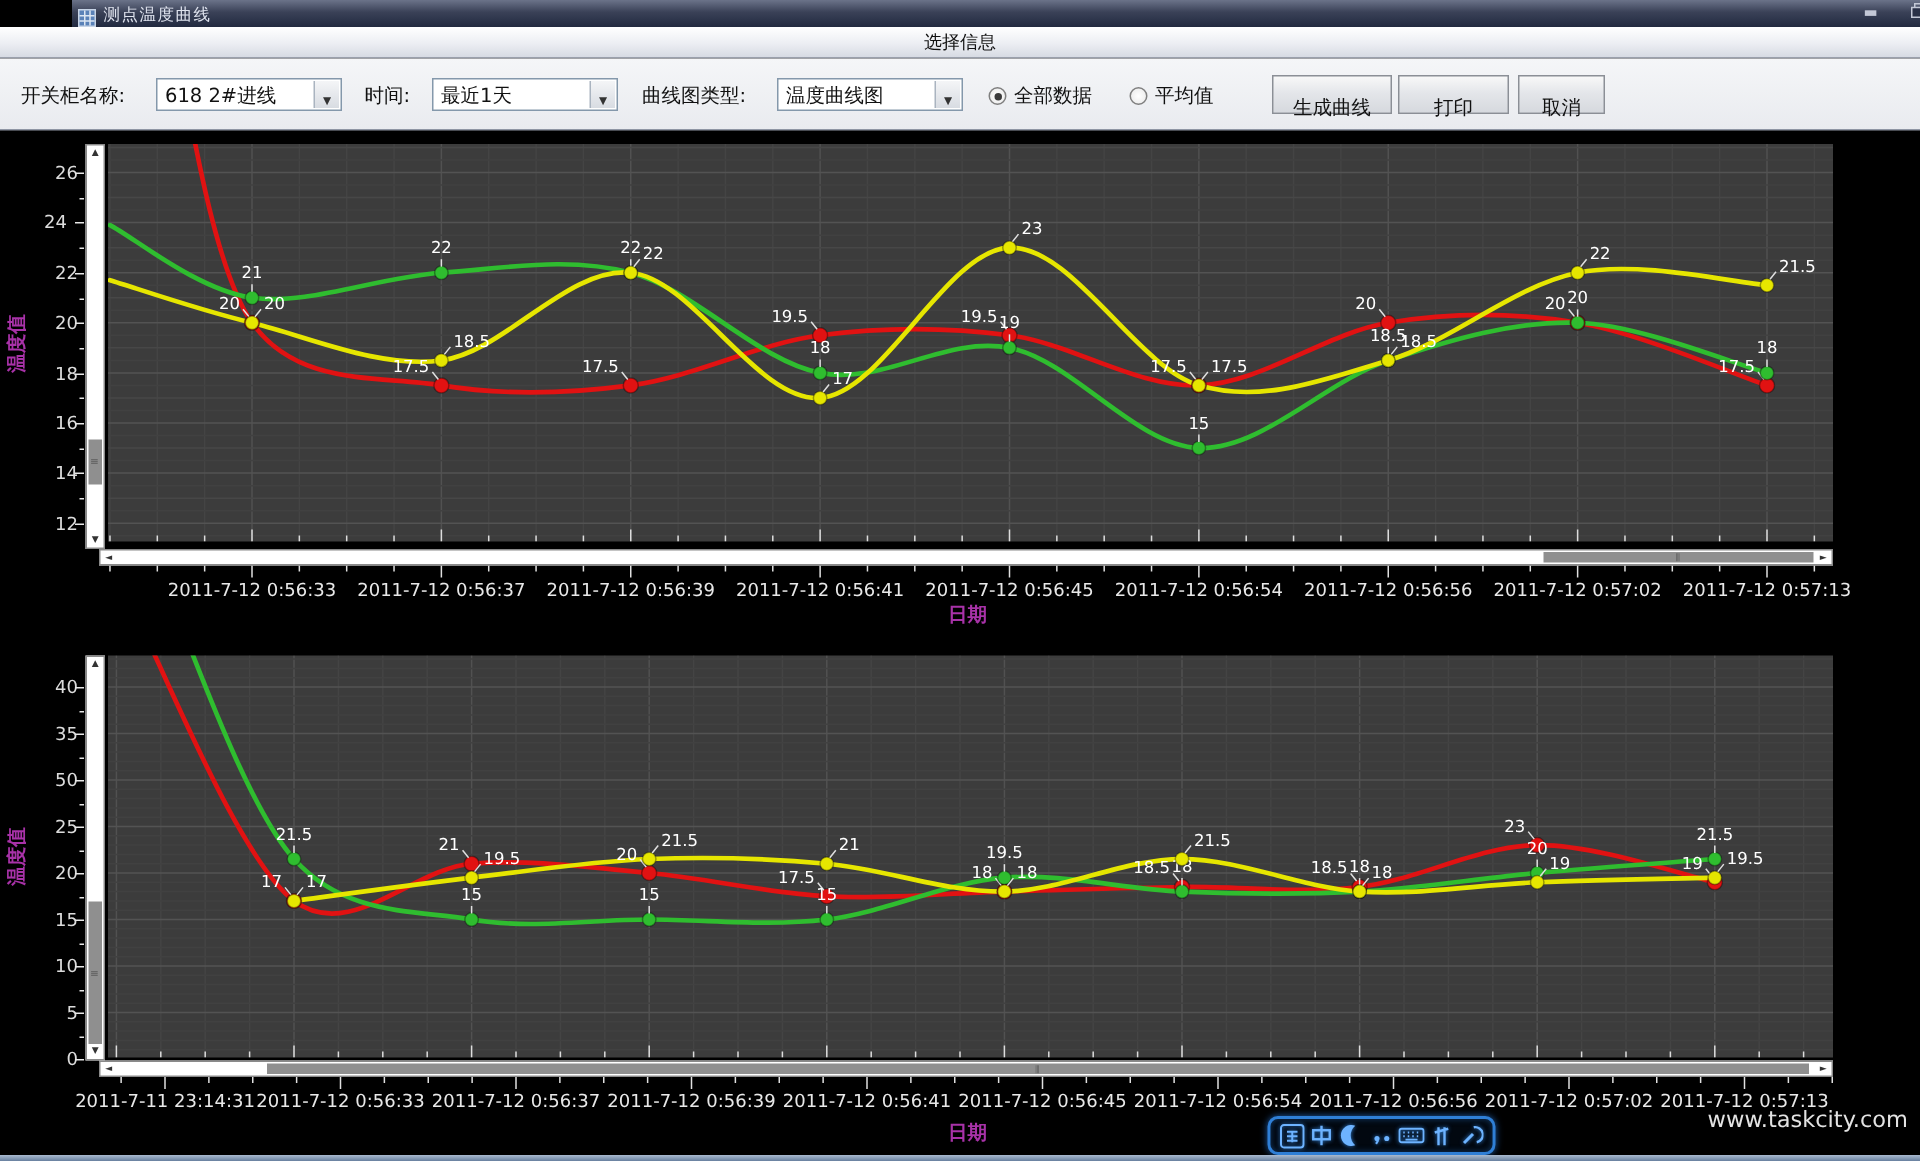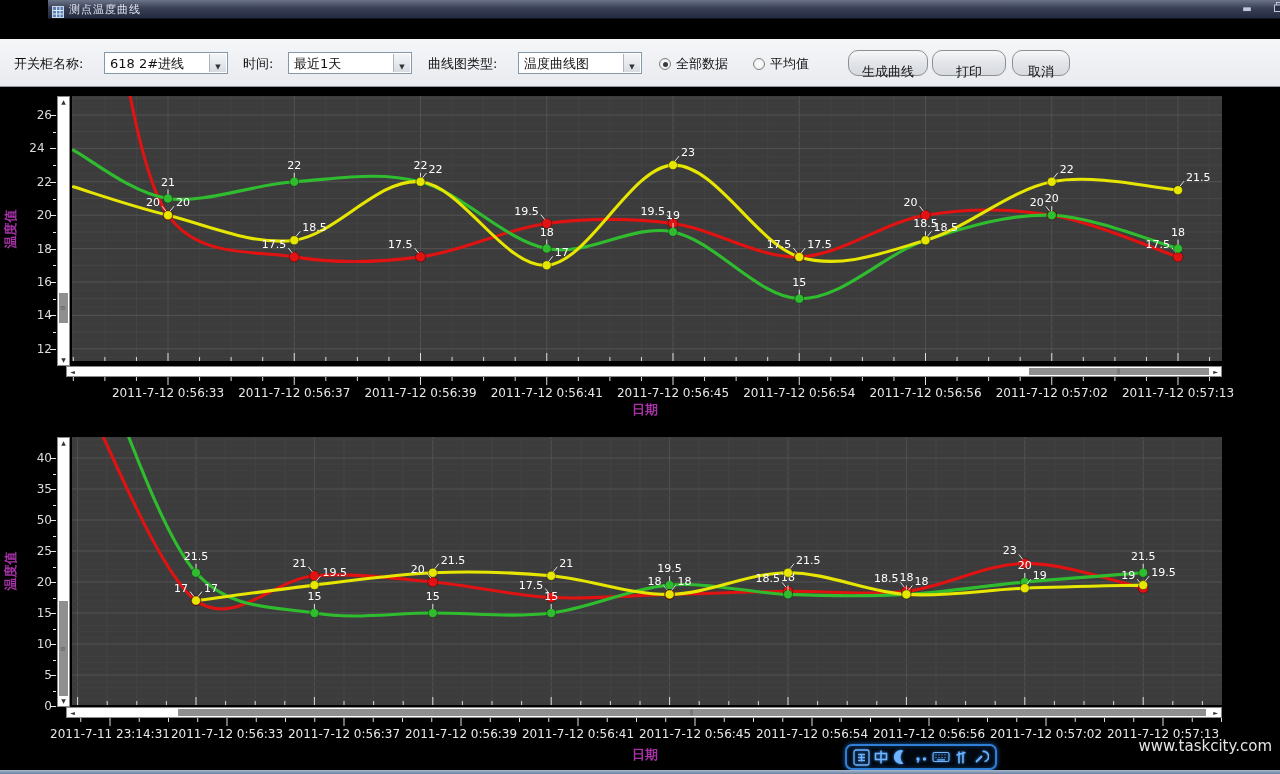--- a/index.html
+++ b/index.html
@@ -25,21 +25,21 @@
   .tlabel{position:absolute;top:16px;font-size:13px;color:#101010;white-space:nowrap;}
   .combo{position:absolute;top:13px;height:20px;background:#fff;border:1px solid #8498ab;}
   .combo .ctext{position:absolute;left:5px;top:2px;font-size:13px;color:#111;white-space:nowrap;}
   .combo .cbtn{position:absolute;right:1px;top:1px;bottom:1px;width:16px;
     background:linear-gradient(#f4f5f7,#d8dce2);border-left:1px solid #aab4c0;text-align:center;}
   .combo .cbtn i{font-style:normal;font-size:7px;color:#333;line-height:18px;}
   .radio{position:absolute;top:16px;display:flex;align-items:center;gap:5px;}
   .rd{width:12px;height:12px;border-radius:50%;border:1px solid #7f7f7f;background:radial-gradient(#fff,#e8e8e8);box-sizing:border-box;}
   .rd.on::after{content:'';display:block;width:5px;height:5px;margin:2.5px;border-radius:50%;background:#3a3a3a;}
   .radio .rtext{font-size:13px;color:#101010;white-space:nowrap;}
-  .tbtn{position:absolute;top:11px;height:25px;border:1px solid #8b8f96;border-radius:10px;
+  .tbtn{position:absolute;top:11px;height:25px;border:1px solid #8b8f96;border-radius:0;
     background:linear-gradient(#f8f8f8,#e4e6ea 45%,#d6d9de);font-size:13px;color:#111;
     font-family:"DejaVu Sans","Liberation Sans",sans-serif;text-align:center;padding:12px;}
   .ytick{position:absolute;width:30px;text-align:right;font-size:12px;color:#dcdcdc;}
   .ymark{position:absolute;background:#e8e8e8;height:1px;}
   .xlab{position:absolute;width:160px;text-align:center;font-size:12px;color:#e8e8e8;white-space:nowrap;}
   .axtitle{position:absolute;font-size:13px;color:#a832a8;font-weight:bold;}
   .ylabv{position:absolute;width:54px;height:16px;text-align:center;transform:rotate(-90deg);}
 
   
   .sb{position:absolute;background:#ffffff;border:1px solid #8a8a8a;box-sizing:border-box;}
@@ -74,20 +74,23 @@
     <span class="winbtns">
       <span class="winbtn">▬</span>
       <span class="winbtn"><svg width="10" height="10">
             <rect x="2.5" y="0.5" width="7" height="6.5" fill="none" stroke="#c3c8d6"></rect>
             <rect x="0.5" y="3" width="7" height="6.5" fill="#2a3147" stroke="#c3c8d6"></rect>
           </svg></span>
       <span class="winbtn">✕</span>
     </span>
   </div>
 
+  <div class="infobar">
+    <span>选择信息</span>
+  </div>
 
   <div class="toolbar">
     <span class="tlabel" style="left:14px">开关柜名称:</span>
     <span class="combo" style="left:104px;width:122px">
       <span class="ctext">618 2#进线</span>
       <span class="cbtn"><i>▼</i></span>
     </span>
 
     <span class="tlabel" style="left:243px">时间:</span>
     <span class="combo" style="left:288px;width:122px">

